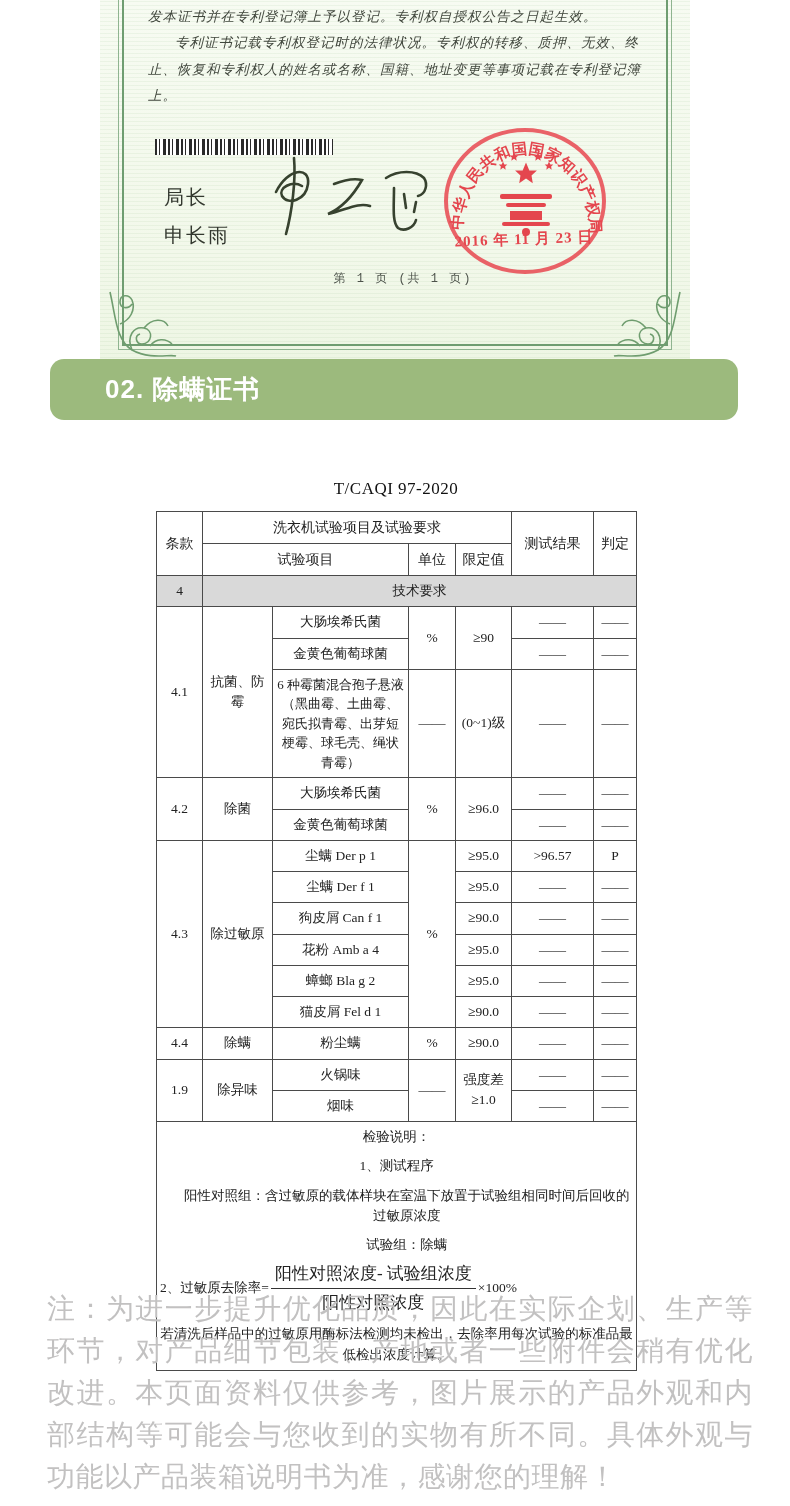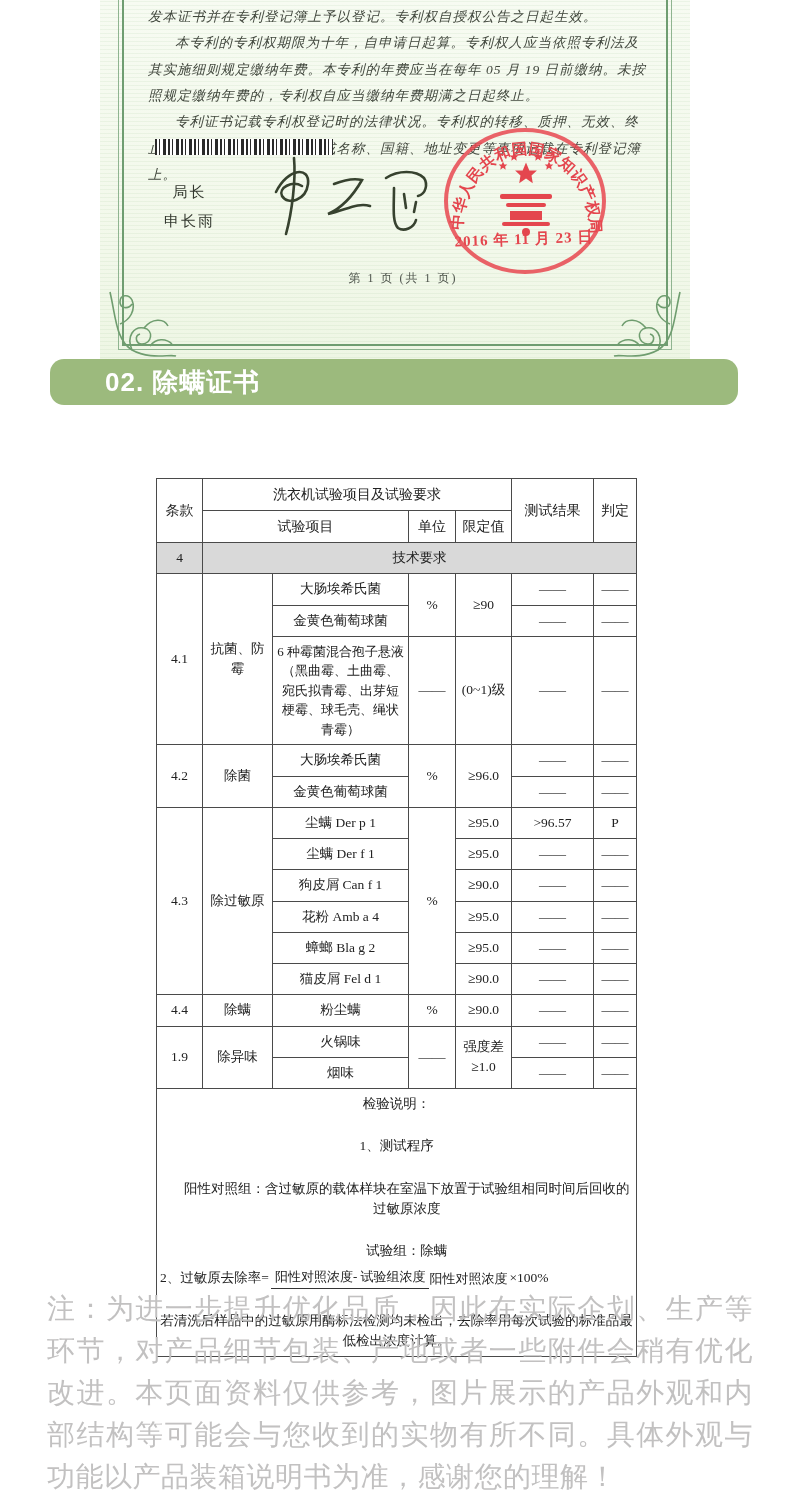--- a/index.html
+++ b/index.html
@@ -30,46 +30,46 @@
     font-family:"Liberation Serif", serif; font-style:italic;
     font-size:13.5px; line-height:1.95; letter-spacing:1px; color:#41473d;
   }
   .cert-body p.indent { text-indent:2em; }
   .barcode {
     position:absolute; left:55px; top:139px; width:178px; height:16px;
     background:repeating-linear-gradient(90deg,#2a2a2a 0 2px, #fff 2px 4px, #2a2a2a 4px 5px, #fff 5px 8px, #2a2a2a 8px 11px, #fff 11px 13px);
   }
   .director {
     position:absolute; left:64px; top:178px;
-    font-size:15px; color:#33382f; letter-spacing:2px; line-height:1.9;text-align:center;
+    font-size:20px; color:#33382f; letter-spacing:2px; line-height:1.9;
   }
   .signature-svg { position:absolute; left:158px; top:150px; }
   .seal {
     position:absolute; left:340px; top:126px; width:172px; height:152px;
   }
   .seal-ring {
     position:absolute; left:4px; top:2px; width:162px; height:146px;
     border:4px solid rgba(231,72,80,0.85); border-radius:50%;
   }
   .seal-date {
     position:absolute; left:-14px; top:104px; width:196px; text-align:center;
     color:#e4464e; font-family:"Liberation Serif", serif; font-weight:bold;
     font-size:15px; letter-spacing:1px; transform:rotate(-2deg);
   }
   .cert-footer {
     position:absolute; left:16px; right:0; top:270px; text-align:center;
-    font-family:Liberation Serif, serif; font-size:12px; color:#4c524a; letter-spacing:2px;
+    font-family:Liberation Mono, monospace; font-size:12px; color:#4c524a; letter-spacing:2px;
   }
   .flourish { position:absolute; bottom:0; }
   .flourish.left { left:6px; }
   .flourish.right { right:6px; transform:scaleX(-1); }
 
   
   .banner {
-    position:absolute; left:50px; top:359px; width:688px; height:46px;
+    position:absolute; left:50px; top:359px; width:688px; height:61px;
     background:#9cba7d; border-radius:14px;
     display:flex; align-items:center;
   }
   .banner-title {
     margin-left:55px; color:#ffffff; font-size:26px; font-weight:bold; letter-spacing:1px;
   }
 
   
   .report { position:absolute; left:156px; top:466px; width:480px; color:#222; }
   .report-head { display:flex; justify-content:space-between; font-family:"Liberation Serif", serif; font-size:13px; color:#1c1c1c; }
@@ -85,24 +85,24 @@
   table.rpt td {
     border:1px solid #4a4a4a; text-align:center; vertical-align:middle;
     padding:5px 3px; line-height:1.5;
   }
   td.hdr { font-size:14px; padding:4px 2px; }
   td.gray { background:#d9d9d9; }
   td.sec-title { text-align:left; padding-left:12px; }
   td.tall { padding:11px 3px; }
   td.mold { padding:6px 4px; line-height:1.6; font-size:13px; }
   td.notes-cell { text-align:left; padding:8px 13px 10px 13px; font-size:13.5px; line-height:1.55; }
-  .nt-line { margin-top:22px; }
+  .nt-line { margin-top:9px; }
   .nt-ind { margin-left:1.5em; }
   .formula { display:flex; align-items:center; margin-top:6px; }
-  .frac { display:inline-flex; align-items:center; margin:0 2px; font-size:13px; }
+  .frac { display:inline-flex; flex-direction:column; align-items:center; margin:0 2px; font-size:17px; }
   .frac .num { border-bottom:1px solid #333; padding:0 4px 1px 4px; }
   .frac .den { padding-top:1px; }
 
   
   .footer-note {
     position:absolute; left:47px; top:1288px; width:706px;
     color:#c2c1c1; font-size:28px; line-height:1.5; letter-spacing:0.5px;
     text-align:justify;
     font-family:Liberation Serif, serif;
   }
@@ -110,21 +110,20 @@
 </head>
 <body>
 
 <div class="certificate">
   <div class="cert-frame-outer">
     <div class="cert-frame-inner"></div>
   </div>
 
   <div class="cert-body">
     <p>发本证书并在专利登记簿上予以登记。专利权自授权公告之日起生效。</p>
-    <p class="indent">本专利的专利权期限为十年，自申请日起算。专利权人应当依照专利法及其实施细则规定缴纳年费。本专利的年费应当在每年 05 月 19 日前缴纳。未按照规定缴纳年费的，专利权自应当缴纳年费期满之日起终止。</p>
     <p class="indent">专利证书记载专利权登记时的法律状况。专利权的转移、质押、无效、终止、恢复和专利权人的姓名或名称、国籍、地址变更等事项记载在专利登记簿上。</p>
   </div>
 
   <div class="barcode"></div>
 
   <div class="director">
     <div>局长</div>
     <div>申长雨</div>
   </div>
 
@@ -185,20 +184,21 @@
       <path d="M44,62 C50,54 60,54 66,60"></path>
     </g>
   </svg>
 </div>
 
 <div class="banner">
   <div class="banner-title">02. 除螨证书</div>
 </div>
 
 <div class="report">
+  <div class="report-title">T/CAQI 97-2020</div>
 
   <table class="rpt">
     <colgroup>
       <col style="width:46px">
         <col style="width:70px">
         <col style="width:136px">
       <col style="width:47px">
         <col style="width:56px">
         <col style="width:82px">
         <col style="width:43px">

